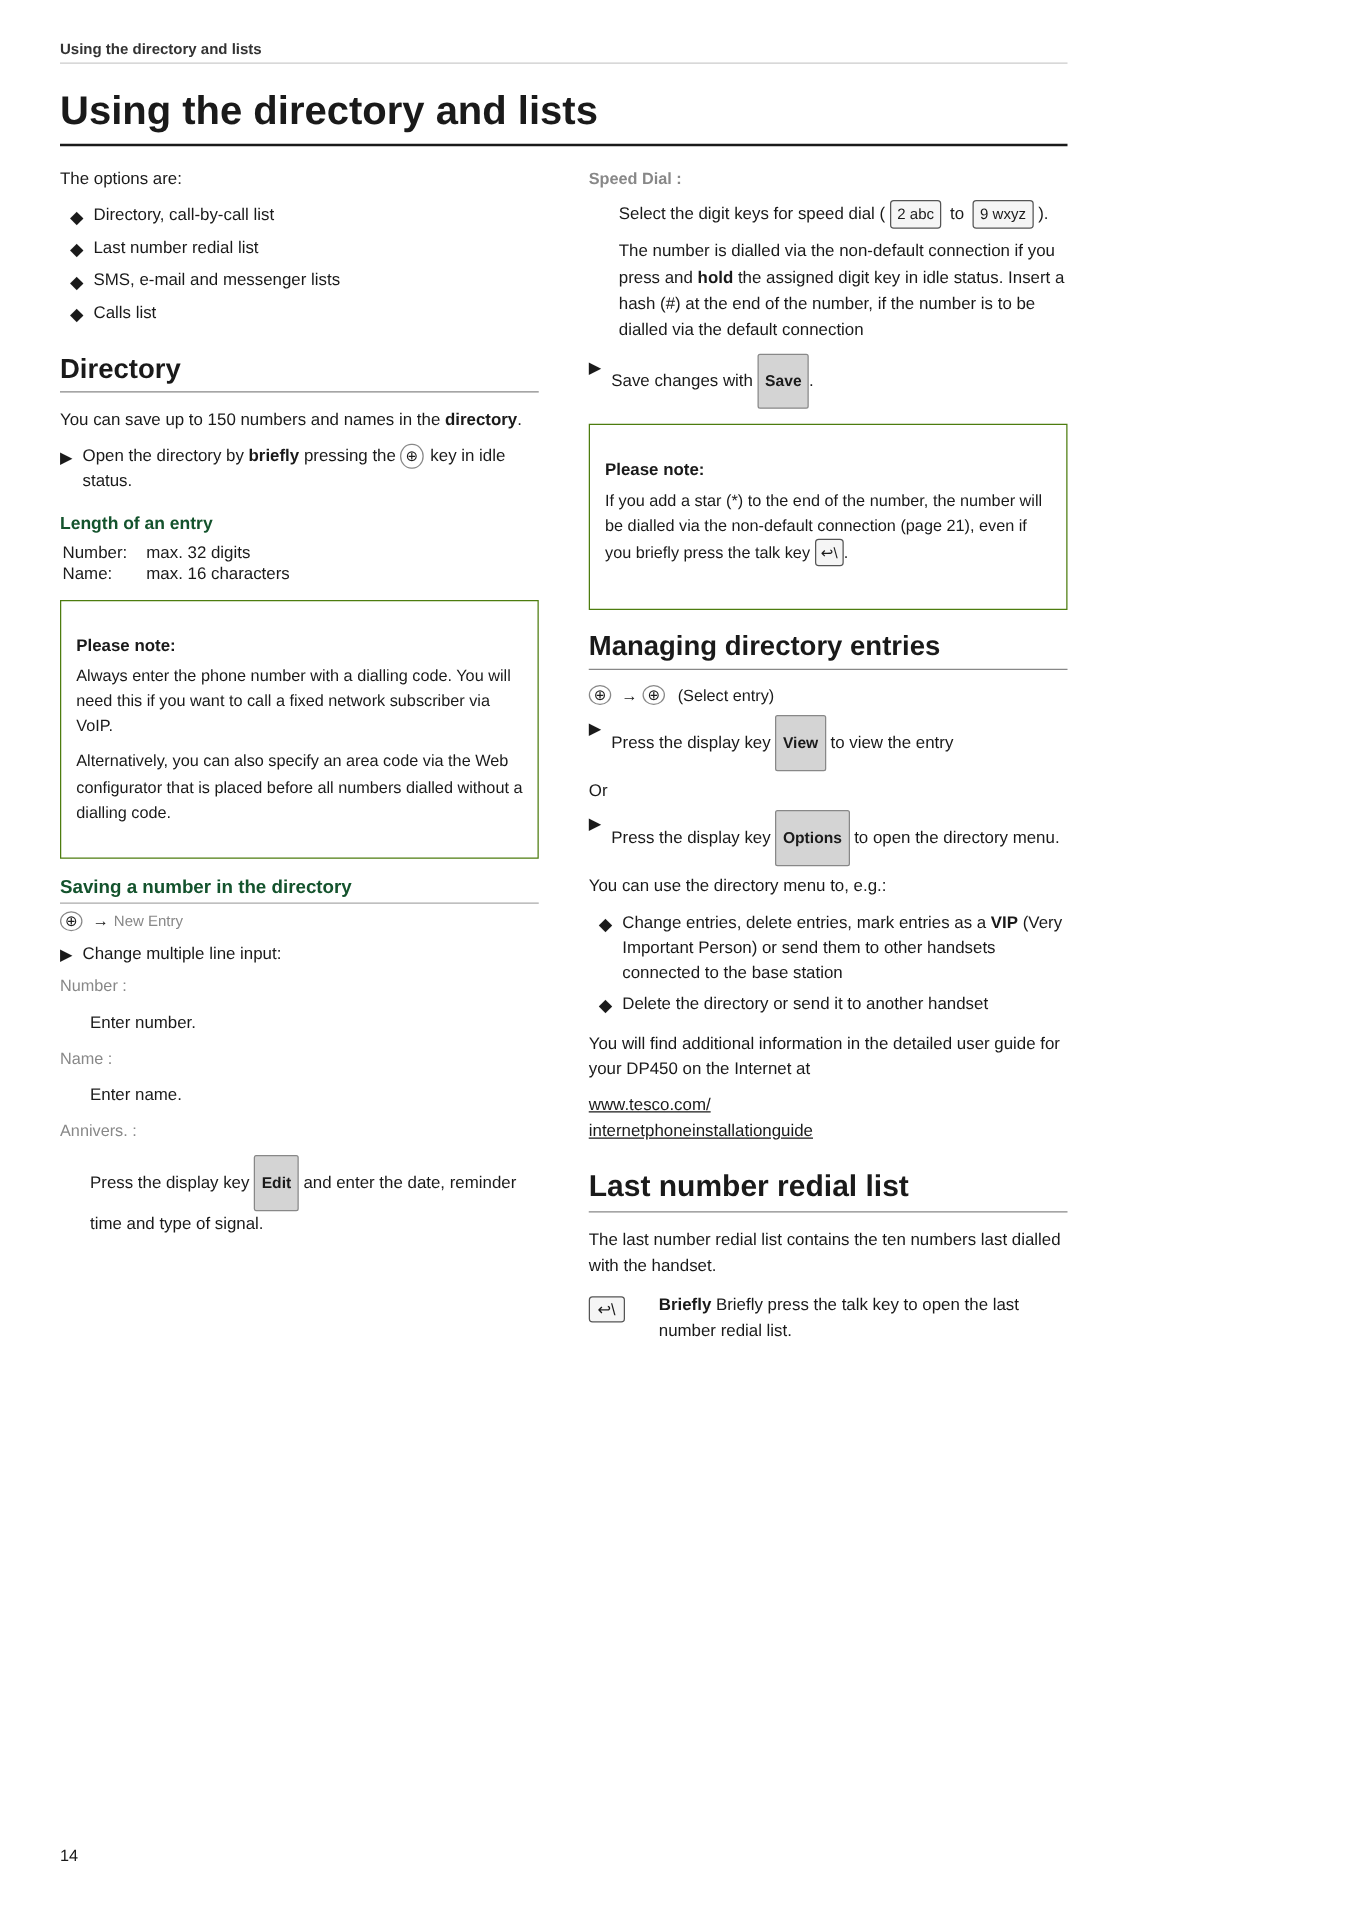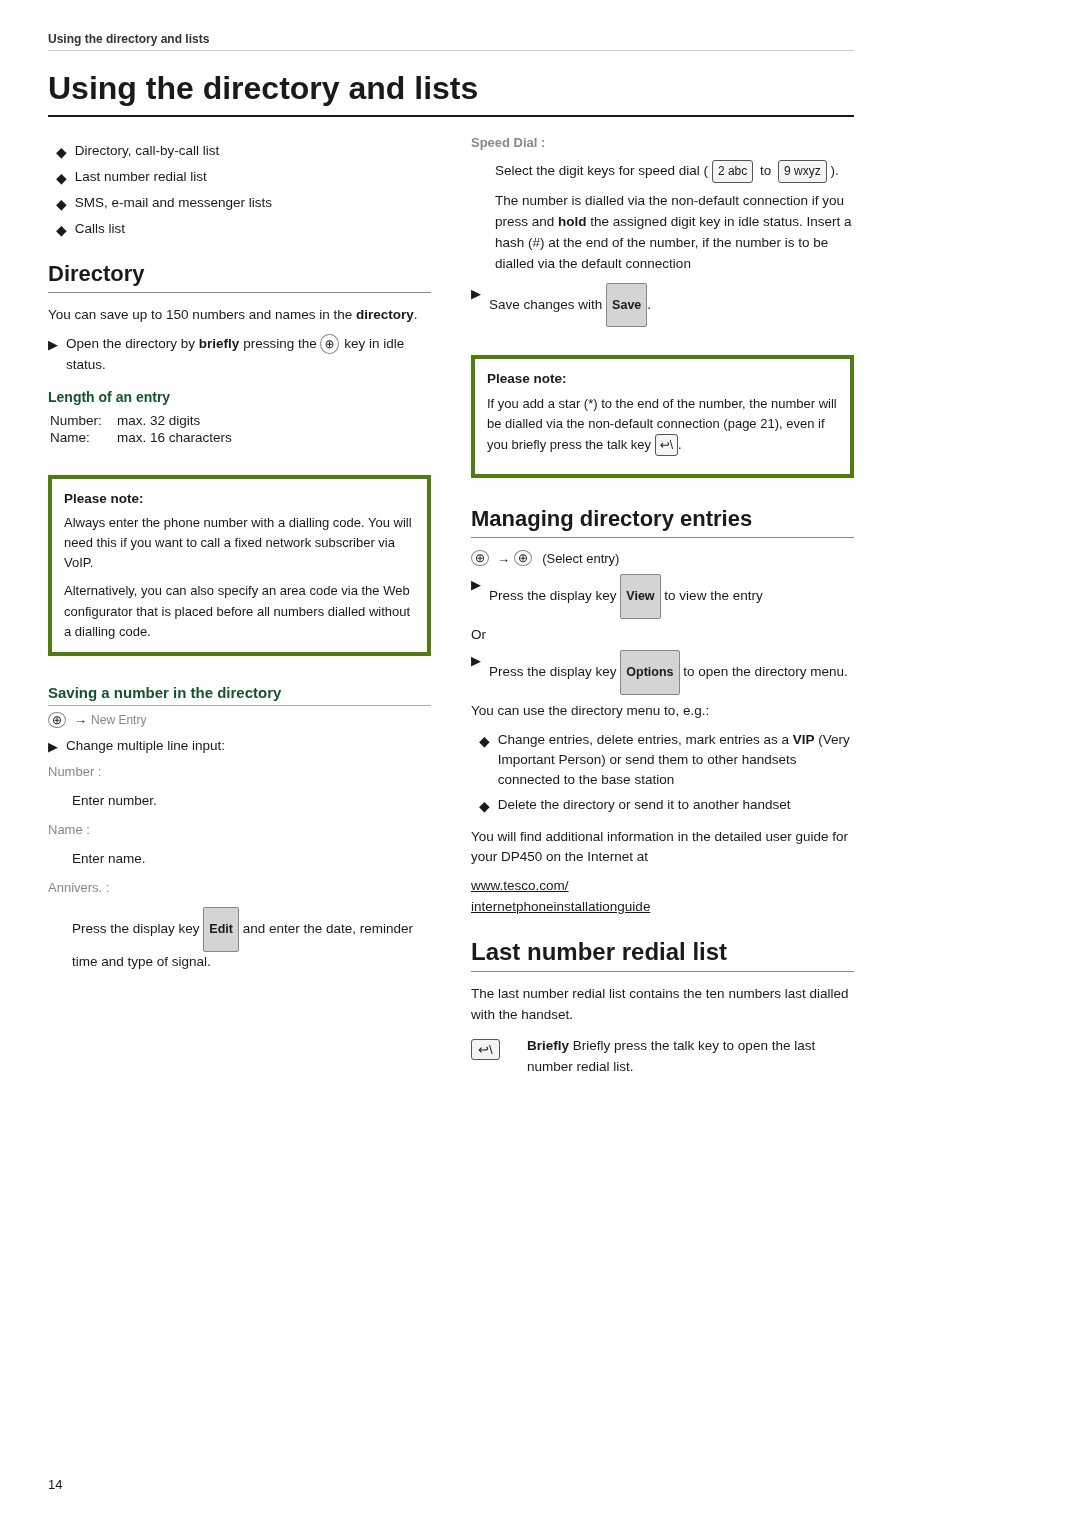--- a/index.html
+++ b/index.html
@@ -93,23 +93,23 @@
       line-height: 1.5;
     }
     .arrow-item .arrow {
       color: #1a1a1a;
       font-size: 13px;
       margin-right: 8px;
       margin-top: 1px;
       flex-shrink: 0;
     }
     .please-note {
-      border: 4px solid #4d7c0f;
-      padding: 10px 12px;
-      margin: 28px 0;
+      border: 1px solid #4d7c0f;
+      padding: 26px 12px;
+      margin: 12px 0;
       font-size: 13px;
       line-height: 1.5;
     }
     .please-note-title {
       font-weight: bold;
       font-size: 13.5px;
       margin-bottom: 4px;
     }
     .length-table {
       margin: 6px 0 8px 0;
@@ -219,20 +219,21 @@
 <div class="page">
 
   <div class="top-label">Using the directory and lists</div>
 
   <div class="page-title">Using the directory and lists</div>
 
   <div class="content-columns">
 
     <div class="left-col">
 
+      <p>The options are:</p>
 
       <ul class="bullet-list">
         <li>
             <span class="diamond">◆</span>
             <span>Directory, call-by-call list</span>
           </li>
         <li>
             <span class="diamond">◆</span>
             <span>Last number redial list</span>
           </li>

